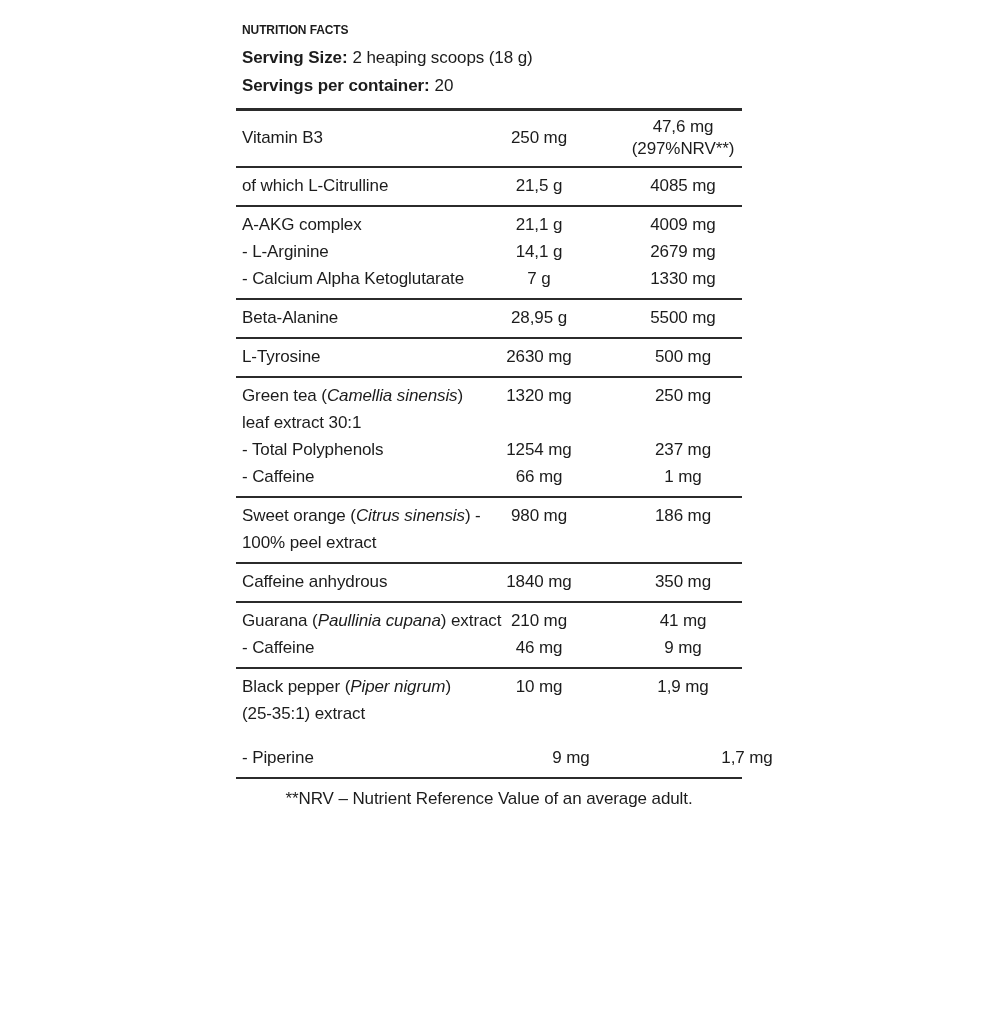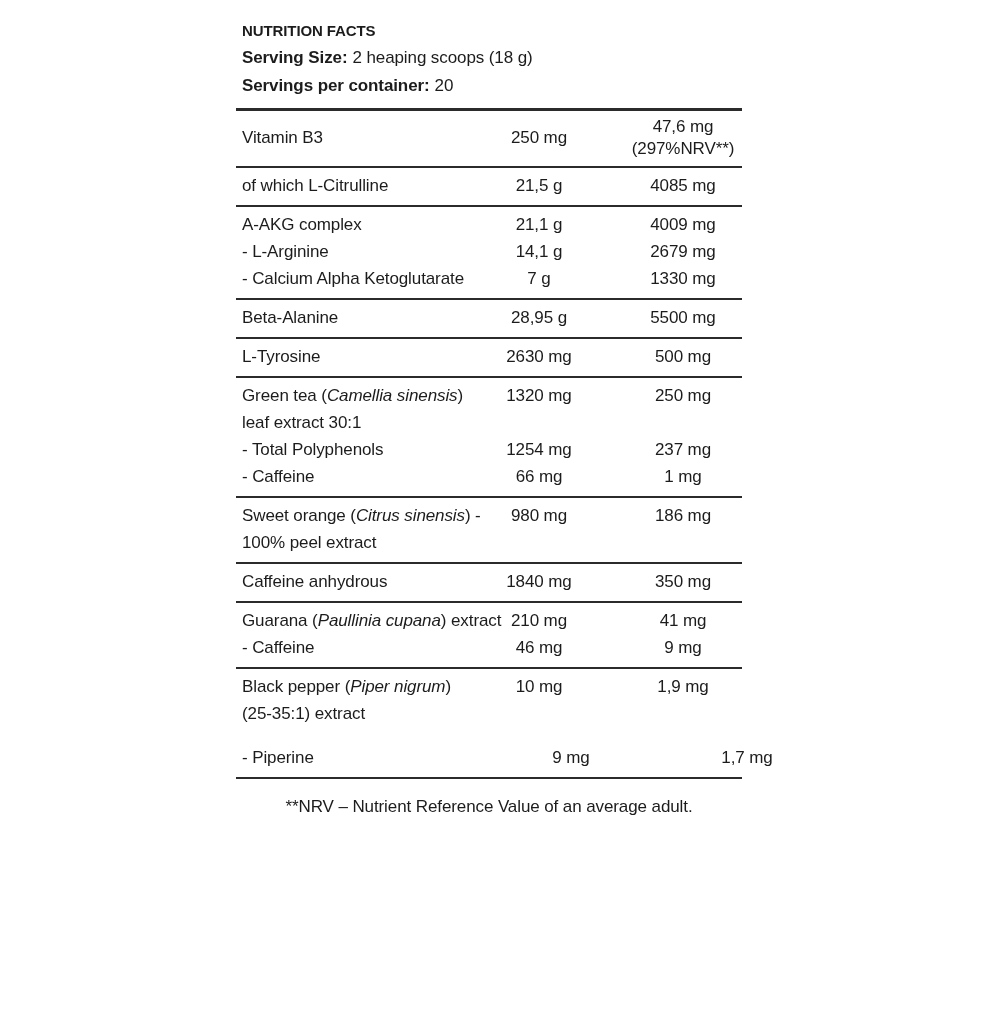--- a/index.html
+++ b/index.html
@@ -14,21 +14,21 @@
     letter-spacing: -0.1px;
     overflow: hidden;
   }
   .label-block {
     position: absolute;
     left: 236px;
     top: 20px;
     width: 506px;
   }
   .title {
-    font-size: 15px;
+    font-size: 12px;
     font-weight: 700;
     line-height: 21px;
     margin-bottom: 7px;
     padding-left: 6px;
   }
   .subline {
     font-size: 17px;
     line-height: 20px;
     margin-bottom: 8px;
     padding-left: 6px;
@@ -58,21 +58,21 @@
   .row.gap { margin-top: 17px; gap: 32px; }
   .cell.name { padding-left: 6px; white-space: nowrap; }
   .cell.name .it { font-style: italic; }
   .cell.val { text-align: center; padding-left: 4px; }
   .cell.serv { text-align: center; padding-left: 22px; }
   .cell.serv.twoline { line-height: 22px; padding-top: 1px; }
   .footnote {
     text-align: center;
     font-size: 17px;
     line-height: 22px;
-    padding-top: 17px;
+    padding-top: 9px;
   }
 </style>
 </head>
 <body>
 
 <div class="sheet">
   <div class="label-block">
 
     <div class="title">NUTRITION FACTS</div>
 

